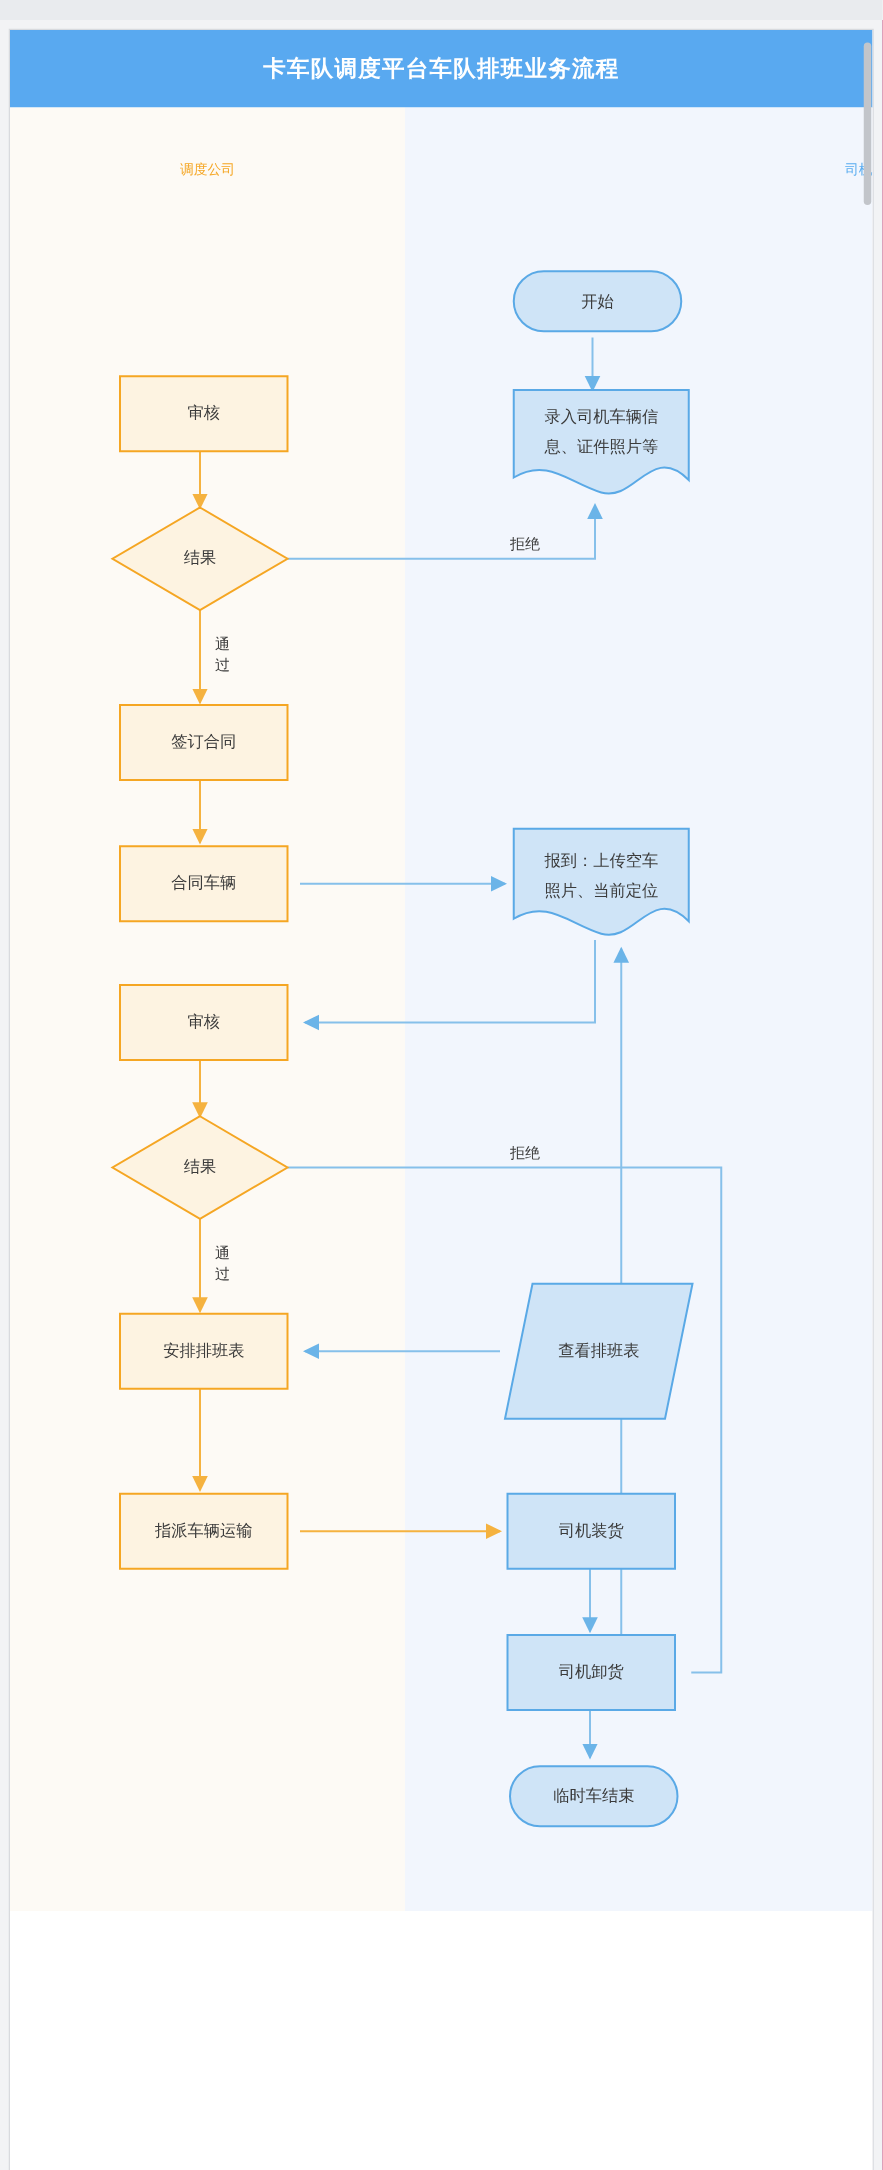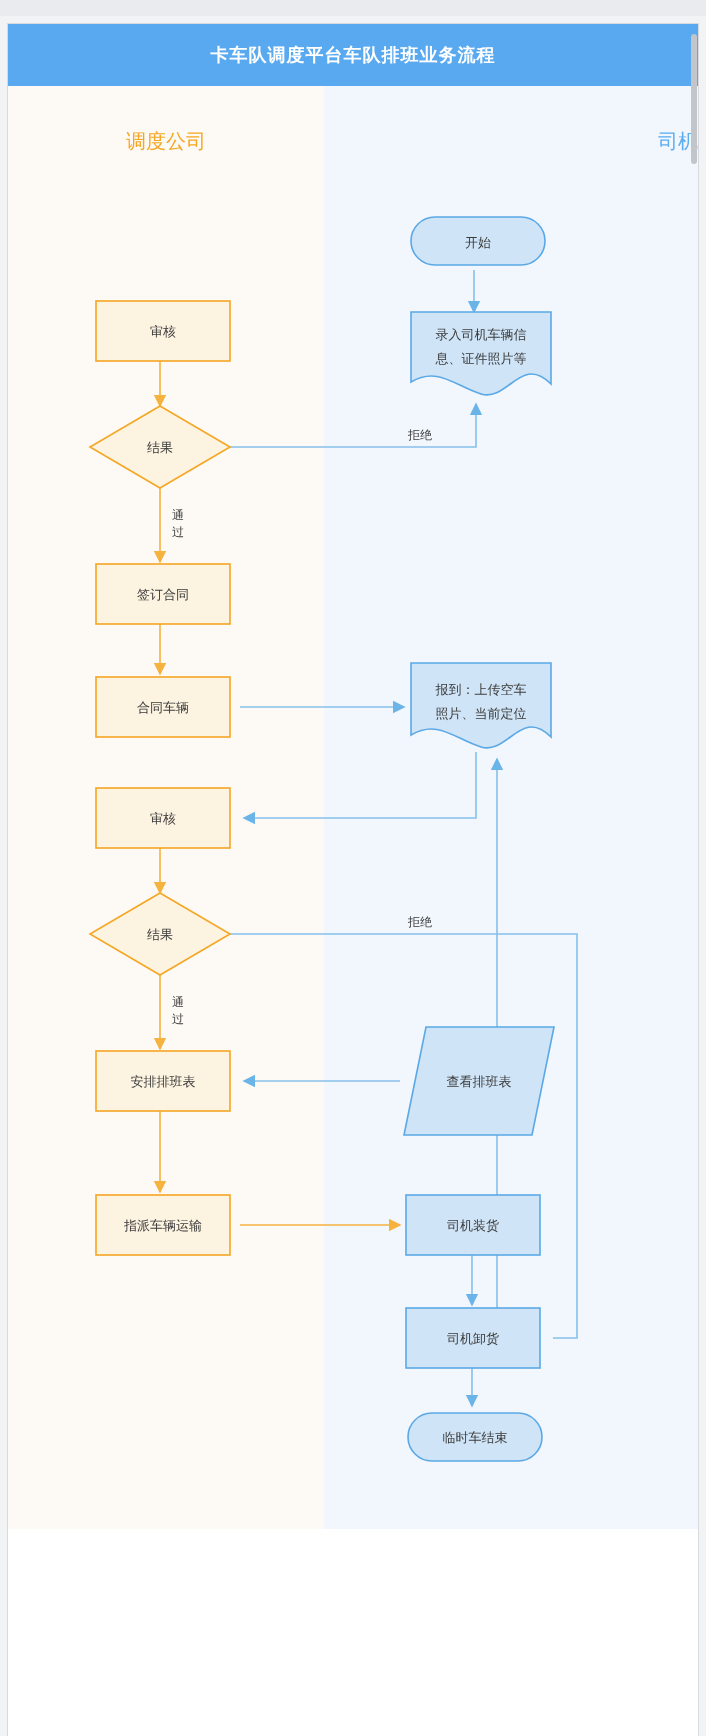--- a/index.html
+++ b/index.html
@@ -69,21 +69,21 @@
   .lane-right {
     left: 316px;
     width: 374px;
     background: #f2f6fd;
   }
   .lane-title {
     position: absolute;
     top: 42px;
     width: 100%;
     text-align: center;
-    font-size: 20px;
+    font-size: 11px;
     font-weight: normal;
   }
   .lane-left .lane-title { color: #f5a623; }
   .lane-right .lane-title { color: #5badf0; text-align: right; }
   .footer-strip {
     position: absolute;
     left: 0; top: 1505px;
     width: 690px; height: 215px;
     background: #ffffff;
   }

